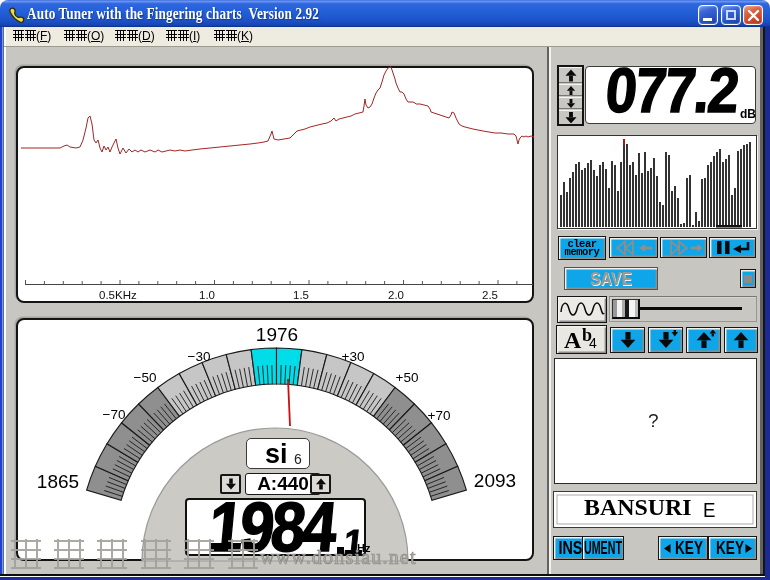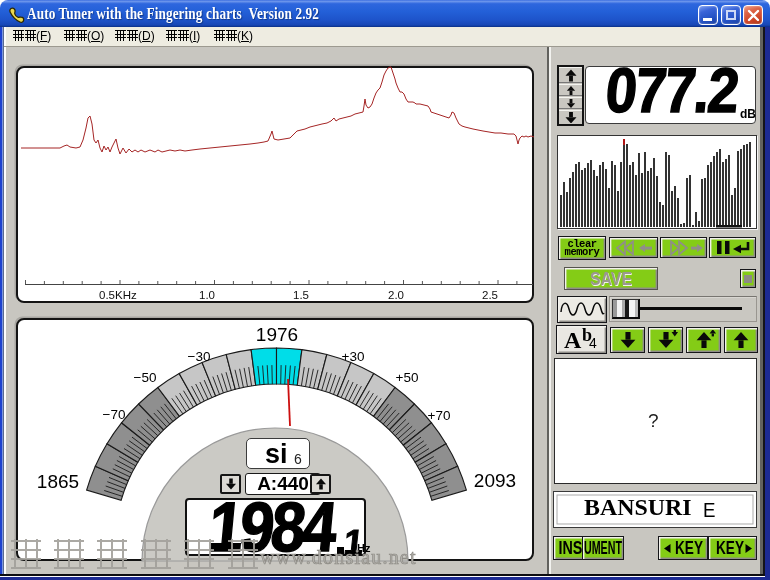--- a/index.html
+++ b/index.html
@@ -31,21 +31,21 @@
 #menusep{left:4px;top:46px;width:756px;height:1px;background:#9d9a90;}
 
 #client{left:6px;top:47px;width:754px;height:527px;background:#c8c6c0;}
 
 .panel{position:absolute;background:#fff;border:2.4px solid #141414;border-radius:8px;box-shadow:-1.5px -1.5px 0 #a8a6a1;}
 #pspec{left:16px;top:66px;width:518px;height:237px;}
 #ptuner{left:16px;top:318px;width:518px;height:243px;}
 #vdiv{left:547px;top:47px;width:2px;height:527px;background:#62625e;}
 #vdiv2{left:549px;top:47px;width:1.5px;height:527px;background:#f2f2ef;}
 svg.abs{position:absolute;}
-.btn{position:absolute;background:#84cc16;border:1.7px solid #16161a;
+.btn{position:absolute;background:#0ea5e9;border:1.7px solid #16161a;
  box-shadow:inset 1.4px 1.4px 0 #f2f1ec,inset -1.4px -1.4px 0 #8f8d88;}
 .wbox{position:absolute;background:#fff;border:1.6px solid #3c3c3c;border-radius:4px;}
 .ctr{display:flex;align-items:center;justify-content:center;}
 .cj{display:inline-block;position:relative;width:11px;height:11px;margin:0 0.5px;vertical-align:-1px;
  background:
  linear-gradient(#000,#000) 0px 0px/11px 1px no-repeat,
  linear-gradient(#000,#000) 0px 3.5px/11px 1px no-repeat,
  linear-gradient(#000,#000) 0px 7px/11px 1px no-repeat,
  linear-gradient(#000,#000) 0px 10.5px/11px 1px no-repeat,
  linear-gradient(#000,#000) 2px 0px/1px 11px no-repeat,

